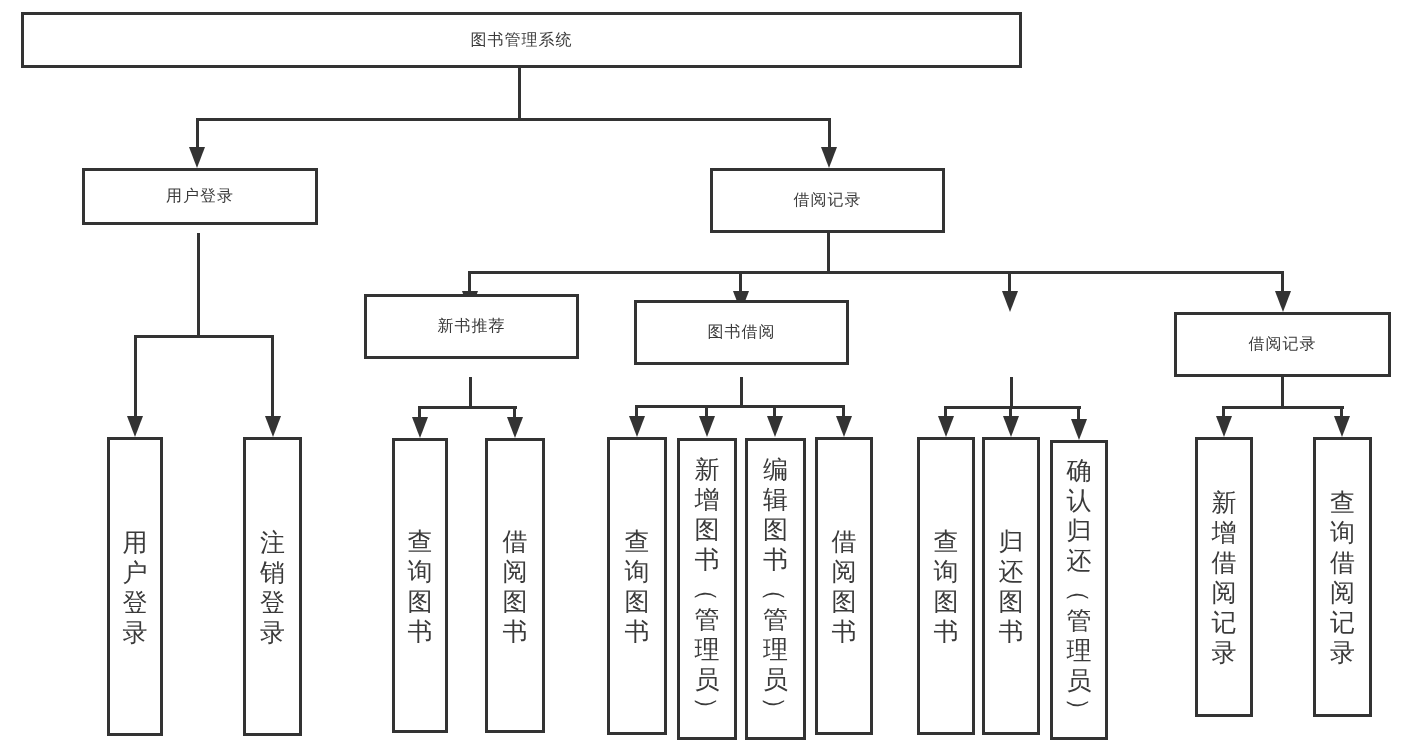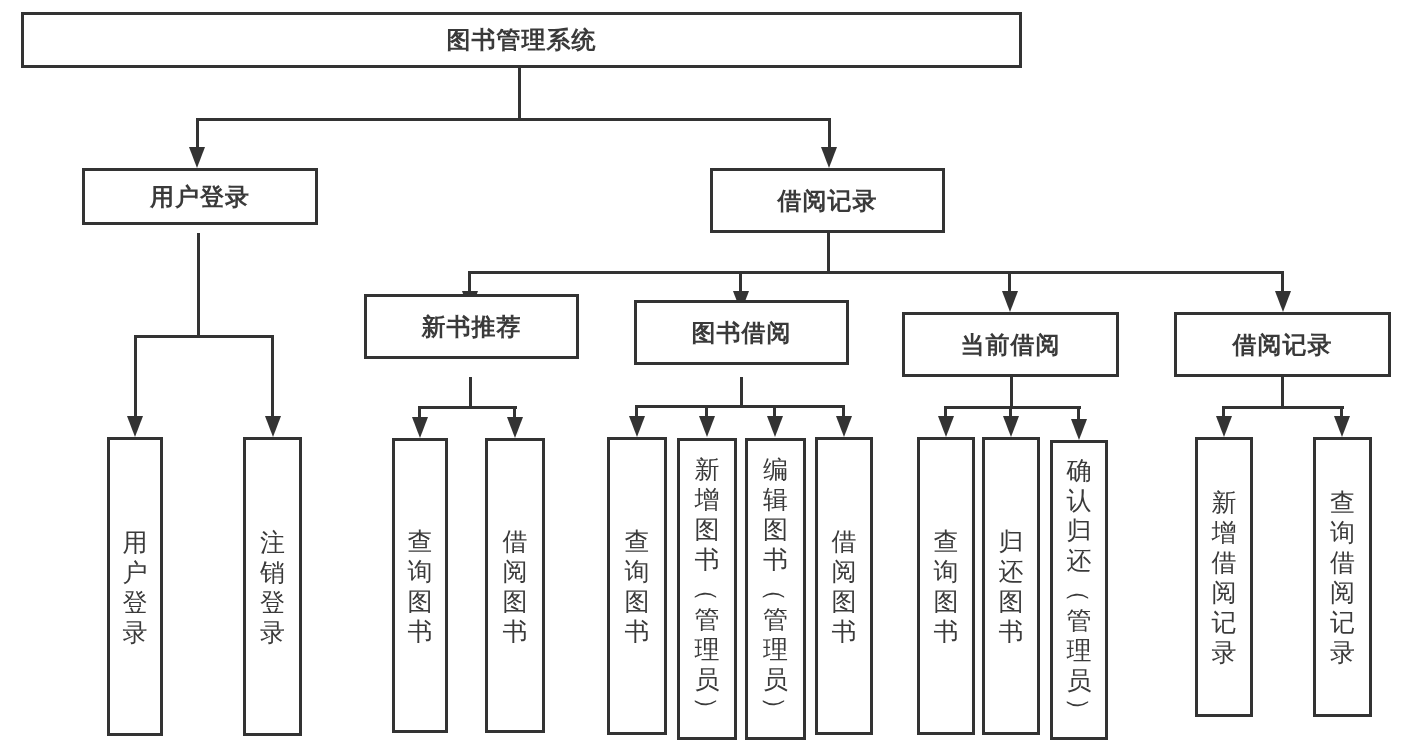--- a/index.html
+++ b/index.html
@@ -4,21 +4,21 @@
 <style>
   html,body{margin:0;padding:0;background:#fff;}
   .canvas{
     position:relative;width:1405px;height:747px;background:#ffffff;
     font-family:"Liberation Sans",sans-serif;color:#3a3a3a;overflow:hidden;
   }
   .node{
     position:absolute;border:3px solid #333333;background:#ffffff;
     box-sizing:border-box;display:flex;align-items:center;justify-content:center;
   }
-  .hnode{font-size:24px;letter-spacing:1px;white-space:nowrap;font-weight:bold;}
+  .hnode{font-size:16px;letter-spacing:1px;white-space:nowrap;}
   .vtext{flex-direction:column;}
   .vtext span{display:block;font-size:25px;line-height:30px;text-align:center;}
   .vtext span.rot{transform:rotate(90deg);}
   .hline{position:absolute;height:3px;background:#333333;}
   .vline{position:absolute;width:3px;background:#333333;}
   .arrow{
     position:absolute;width:0;height:0;
     border-left:8px solid transparent;border-right:8px solid transparent;
     border-top:21px solid #333333;
   }
@@ -57,21 +57,20 @@
   <div class="arrow" style="left:462px;top:291px;"></div>
   <div class="vline" style="left:739px;top:271px;height:22px;"></div>
   <div class="arrow" style="left:733px;top:291px;"></div>
   <div class="vline" style="left:1008px;top:271px;height:22px;"></div>
   <div class="arrow" style="left:1002px;top:291px;"></div>
   <div class="vline" style="left:1281px;top:271px;height:22px;"></div>
   <div class="arrow" style="left:1275px;top:291px;"></div>
 
   <div class="node hnode" style="left:364px;top:294px;width:215px;height:65px;">新书推荐</div>
   <div class="node hnode" style="left:634px;top:300px;width:215px;height:65px;">图书借阅</div>
-  <div class="node hnode" style="left:902px;top:312px;width:217px;height:65px;">当前借阅</div>
   <div class="node hnode" style="left:1174px;top:312px;width:217px;height:65px;">借阅记录</div>
 
   <div class="vline" style="left:469px;top:377px;height:29px;"></div>
   <div class="hline" style="left:418px;top:406px;width:99px;"></div>
   <div class="vline" style="left:418px;top:406px;height:14px;"></div>
   <div class="arrow" style="left:412px;top:417px;"></div>
   <div class="vline" style="left:513px;top:406px;height:14px;"></div>
   <div class="arrow" style="left:507px;top:417px;"></div>
 
   <div class="vline" style="left:740px;top:377px;height:28px;"></div>

